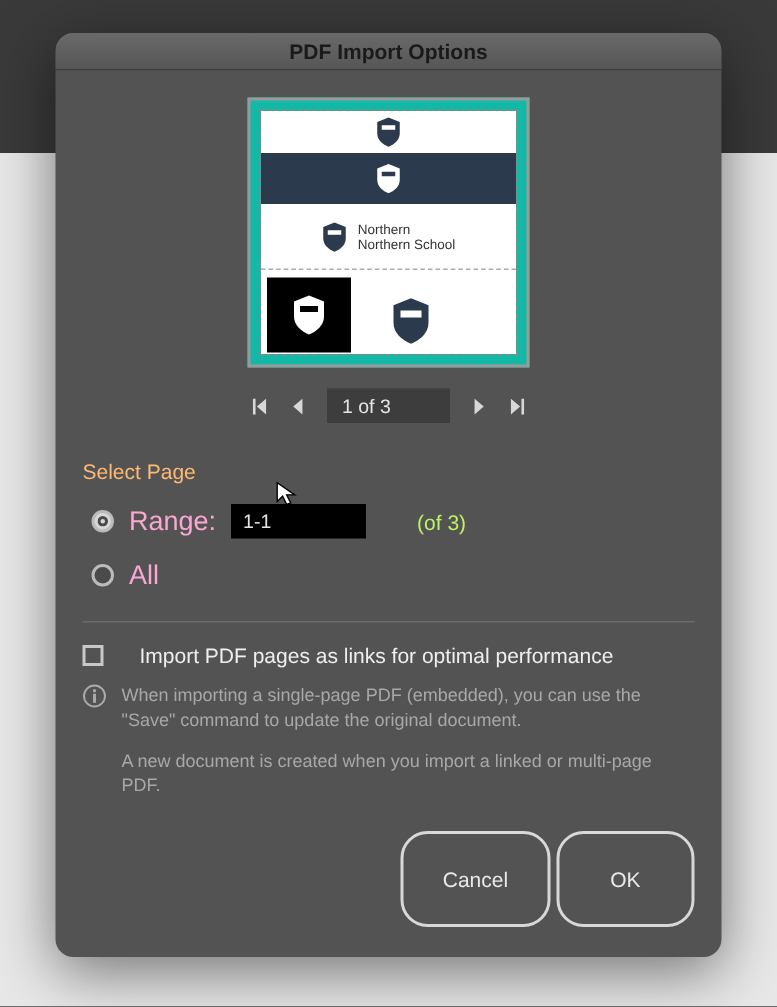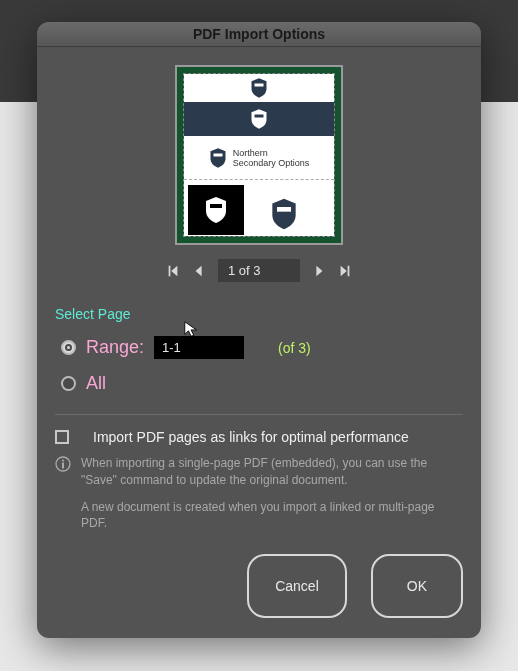--- a/index.html
+++ b/index.html
@@ -12,21 +12,21 @@
   }
   .titlebar {
     height: 25px; background: linear-gradient(#6a6a6a, #565656);
     border-radius: 12px 12px 0 0; border-bottom: 1px solid #3d3d3d;
     display: flex; align-items: center; justify-content: center;
   }
   .titlebar span { color: #1a1a1a; font-size: 14px; font-weight: 600; }
   .content { flex: 1; padding: 18px; color: #c8c8c8; font-size: 13px; }
   .preview-wrap { display: flex; justify-content: center; }
   .preview {
-    width: 168px; height: 180px; border: 2px solid #9a9a9a; background: #14532d;
+    width: 188px; height: 180px; border: 2px solid #9a9a9a; background: #14b8a6;
     position: relative;
   }
   .preview .inner { position: absolute; inset: 6px; border: 1px dashed #888; }
   .pstrip { position: absolute; left: 0; right: 0; display:flex; align-items:center; justify-content:center; gap:6px; }
   .pstrip.white { background:#fff; }
   .pstrip.navy { background:#2c3a4e; }
   .pstrip.s1 { top:0; height:28px; }
   .pstrip.s2 { top:28px; height:34px; }
   .pstrip.s3 { top:62px; height:44px; border-bottom:1px dashed #aaa; }
   .pstrip.s4 { top:106px; bottom:0; height:auto; justify-content:flex-start; gap:0; }
@@ -34,21 +34,21 @@
   .shield svg { width:100%; height:100%; }
   .schooltxt { font-size:9px; line-height:10px; color:#333; }
   .s4 .blk { width:56px; height:50px; margin:4px 0 0 4px; background:#000; display:flex; align-items:center; justify-content:center; }
   .s4 .wshield { margin-left:26px; margin-top:12px; width:28px; height:32px; }
 
   .pager { display:flex; justify-content:center; align-items:center; gap:12px; margin-top:14px; }
   .pager .nav { color:#d8d8d8; cursor:pointer; display:flex; align-items:center; }
   .pager .nav svg { width:14px; height:14px; }
   .pager .cur { background:#3d3d3d; padding:4px 16px 4px 10px; color:#e4e4e4; font-size:13px; min-width:82px; }
 
-  .section-label { margin-top:24px; color:#5eead4; font-size:14px; }
+  .section-label { margin-top:24px; color:#fdba74; font-size:14px; }
   .cursor-img { position:absolute; pointer-events:none; }
 
   .radio-row { display:flex; align-items:center; gap:10px; margin-top:14px; margin-left:6px; }
   .radio { width:15px; height:15px; border:2px solid #bbb; border-radius:50%; background:#4a4a4a; position:relative; cursor:pointer; }
   .radio.checked::after { content:""; position:absolute; inset:2px; background:#4a4a4a; border-radius:50%; }
   .radio.checked { background:#d8d8d8; }
   .radio.checked::after { background:#d8d8d8; box-shadow: inset 0 0 0 2px #4a4a4a; }
   .rlabel { font-size:18px; color:#f9a8d4; }
   .range-input { background:#000000; border:none; color:#e4e4e4; padding:4px 8px; width:90px; font-size:13px; }
   .range-total { color:#bef264; font-size:14px; margin-left:24px; }
@@ -57,21 +57,21 @@
 
   .chk-row { display:flex; align-items:flex-start; gap:24px; }
   .checkbox { width:14px; height:14px; border:2px solid #c8c8c8; background:transparent; margin-top:1px; cursor:pointer; }
   .chk-label { font-size:14px; color:#eee; font-weight:500; }
 
   .info-row { display:flex; gap:10px; margin-top:10px; }
   .info-icon { width:16px; height:16px; flex-shrink:0; margin-top:1px; }
   .info-text { font-size:12px; color:#a8a8a8; line-height:1.4; }
   .info-text p + p { margin-top:10px; }
 
-  .buttons { display:flex; justify-content:flex-end; gap:24px; padding:0 18px 20px;margin-left:46px; }
+  .buttons { display:flex; justify-content:flex-end; gap:4px; padding:0 18px 20px;margin-left:46px; }
   .btn {
     border:2px solid #d8d8d8; background:transparent; color:#e8e8e8;
     border-radius:18px; padding:5px 26px; font-size:14px; cursor:pointer;
   }
   .btn.primary { border-width:2.5px; font-weight:500; padding:22px 34px; }
 </style>
 </head>
 <body>
 
 <div class="bg-panel"></div>
@@ -104,21 +104,21 @@
           </div>
           <div class="pstrip white s3">
             <span class="shield">
               <svg viewBox="0 0 24 26">
                   <path fill="#2c3a4e" d="M12 0 L22 4 V14 C22 20 17 24 12 26 C7 24 2 20 2 14 V4 Z"></path>
                   <rect x="6" y="7" width="12" height="4" fill="#fff"></rect>
                 </svg>
             </span>
             <div class="schooltxt">
               <div>Northern</div>
-              <div>Secondary Options</div>
+              <div>Northern School</div>
             </div>
           </div>
           <div class="pstrip white s4">
             <div class="blk">
               <span class="shield" style="width:24px;height:28px">
                 <svg viewBox="0 0 24 26">
                     <path fill="#fff" d="M12 0 L22 4 V14 C22 20 17 24 12 26 C7 24 2 20 2 14 V4 Z"></path>
                     <rect x="6" y="7" width="12" height="4" fill="#000"></rect>
                   </svg>
               </span>

